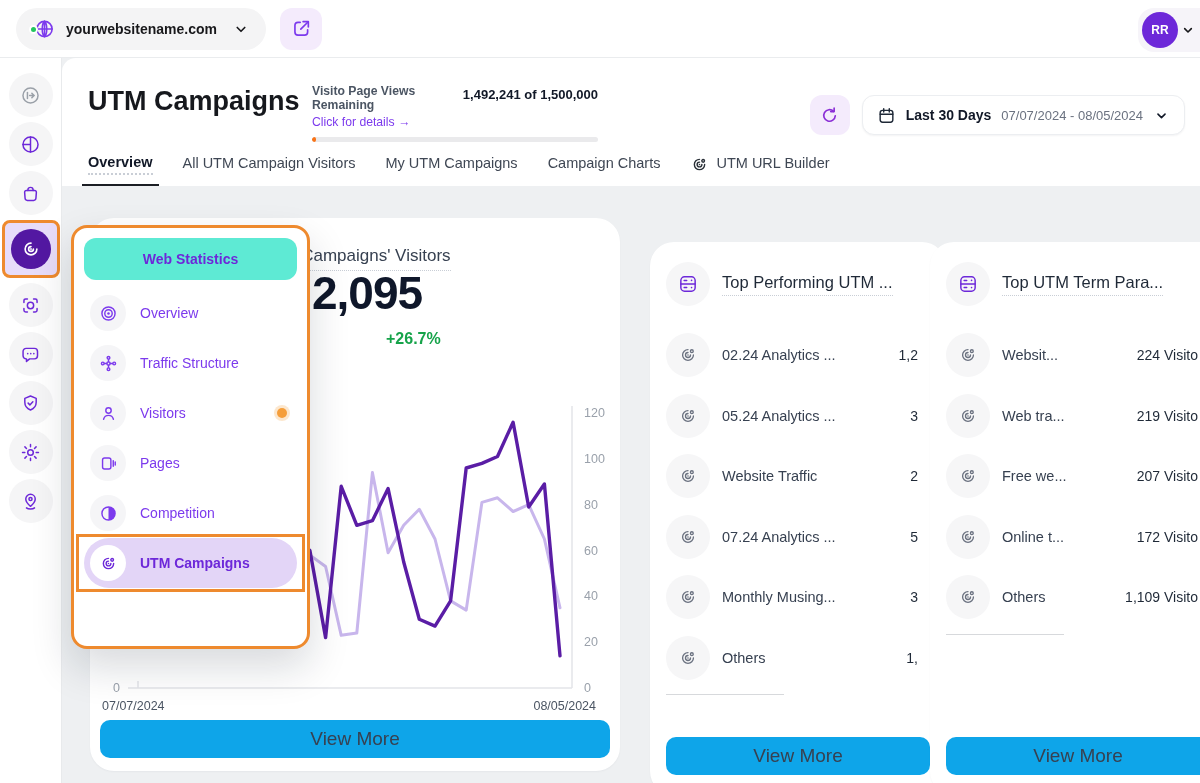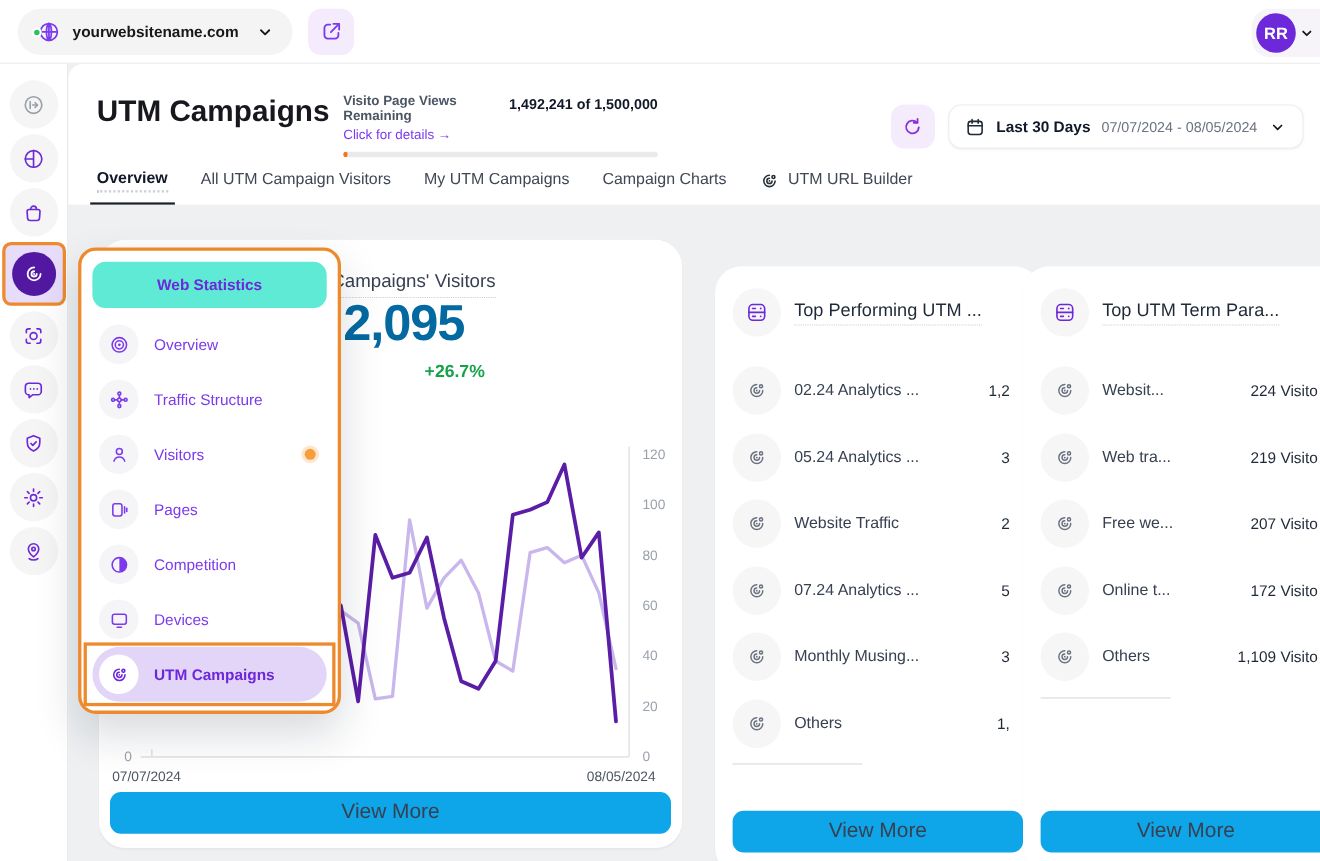--- a/index.html
+++ b/index.html
@@ -14,21 +14,21 @@
   .globe { position:relative; width:24px; height:24px; color:#7c3aed; }
   .gdot { position:absolute; left:-3px; top:8px; width:9px; height:9px; border-radius:50%;
     background:#22c55e; border:2px solid #fff; }
   .site-pill .site-name { margin-left:10px; font-size:14px; font-weight:600; color:#18181b; flex:1; }
   .site-pill .chev { color:#18181b; }
   .ext-btn { margin-left:14px; width:42px; height:42px; border:none; border-radius:12px;
     background:#f4ebfc; color:#7c3aed; cursor:pointer; display:flex; align-items:center; justify-content:center; }
   .avatar-wrap { position:absolute; right:0; top:8px; height:44px; width:62px; background:#f6f4f9;
     border-radius:16px 0 0 16px; display:flex; align-items:center; padding-left:4px; cursor:pointer; }
   .avatar { width:36px; height:36px; border-radius:50%; background:#6d28d9; color:#fff;
-    font-size:15px; font-weight:700; display:flex; align-items:center; justify-content:center; }
+    font-size:12px; font-weight:700; display:flex; align-items:center; justify-content:center; }
   .avatar-wrap .chev { color:#18181b; margin-left:2px; }
   
   .sidebar { position:absolute; left:0; top:58px; width:62px; bottom:0; background:#fff;
     border-right:1px solid #e8eaec; z-index:5; }
   #sidebar-items { display:flex; flex-direction:column; align-items:center; padding-top:15px; gap:5px; }
   .side-btn { width:44px; height:44px; border-radius:50%; background:#f5f5f6; color:#6d28d9;
     display:flex; align-items:center; justify-content:center; cursor:pointer; }
   .side-btn.muted { color:#9aa0a8; }
   .side-active { width:58px; height:58px; border:3px solid #ee8a2e; border-radius:8px;
     display:flex; align-items:center; justify-content:center; background:#e7dcf9; cursor:pointer; }
@@ -63,21 +63,21 @@
   .tab.active { color:#111827; font-weight:600; }
   .tab.active .tab-label { border-bottom:2px dotted #c9ced6; }
   .tab.active::after { content:""; position:absolute; left:-6px; right:-6px; bottom:0; height:2.5px; background:#1b1e24; }
   .tab .ic { color:#2a3038; }
   
   .content { position:absolute; left:0; top:128px; right:0; bottom:0; }
   .card { position:absolute; background:#fff; border-radius:24px; box-shadow:0 1px 2px rgba(16,24,40,.04); }
   .chart-card { left:28px; top:32px; width:530px; height:553px; }
   .cc-title { position:absolute; left:146px; top:28px; font-size:17px; color:#374151; white-space:nowrap;
     border-bottom:1.5px dotted #c9ced6; padding-bottom:4px; }
-  .cc-value { position:absolute; left:222px; top:48px; font-size:46px; font-weight:700; color:#0369a1; letter-spacing:-1px; }
+  .cc-value { position:absolute; left:222px; top:48px; font-size:46px; font-weight:700; color:#0f172a; letter-spacing:-1px; }
   .cc-change { position:absolute; left:296px; top:112px; font-size:16px; font-weight:600; }
   #chart-svg { position:absolute; left:0; top:170px; }
   .view-more { position:absolute; left:10px; right:10px; bottom:13px; height:38px; border:none;
     border-radius:10px; background:#0ea5e9; color:#374151; font-size:19px;
     font-family:"Liberation Sans",sans-serif; cursor:pointer; }
   .list-card { width:296px; height:553px; overflow:hidden;margin-top:24px; }
   .card-mid { left:588px; top:32px; }
   .card-right { left:868px; top:32px; }
   .circle { width:44px; height:44px; border-radius:50%; background:#f6f6f7; display:flex;
     align-items:center; justify-content:center; flex:none; }
@@ -582,31 +582,20 @@
         <span class="m-circle">
           <span class="ic">
             <svg viewBox="0 0 24 24" width="19" height="19" fill="none" stroke="currentColor" stroke-width="1.8" stroke-linecap="round" stroke-linejoin="round">
               <circle cx="12" cy="12" r="8.3"></circle>
               <path d="M12 3.7a8.3 8.3 0 0 1 0 16.6z" fill="currentColor" stroke="none"></path>
             </svg>
           </span>
         </span>
         <span class="m-label">Competition</span>
       </div>
-      <div class="m-item">
-        <span class="m-circle">
-          <span class="ic">
-            <svg viewBox="0 0 24 24" width="19" height="19" fill="none" stroke="currentColor" stroke-width="1.8" stroke-linecap="round" stroke-linejoin="round">
-              <rect x="4" y="5.5" width="16" height="11.5" rx="2.5"></rect>
-              <path d="M9.5 20.5h5"></path>
-            </svg>
-          </span>
-        </span>
-        <span class="m-label">Devices</span>
-      </div>
       <div class="m-item active">
         <span class="m-circle">
           <span class="ic">
             <svg viewBox="0 0 24 24" width="19" height="19" fill="none" stroke="currentColor" stroke-width="1.8" stroke-linecap="round" stroke-linejoin="round">
               <path d="M12 9a3 3 0 1 0 3 3"></path>
               <path d="M12 5.5A6.5 6.5 0 1 0 18.5 12"></path>
               <circle cx="12" cy="12" r="1" fill="currentColor" stroke="none"></circle>
               <circle cx="16.6" cy="7.4" r="1.7"></circle>
             </svg>
           </span>

